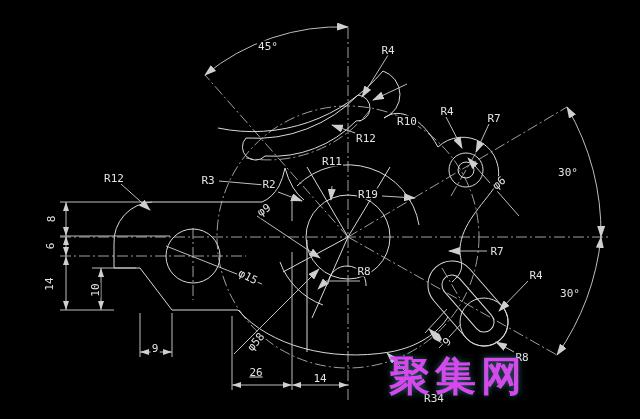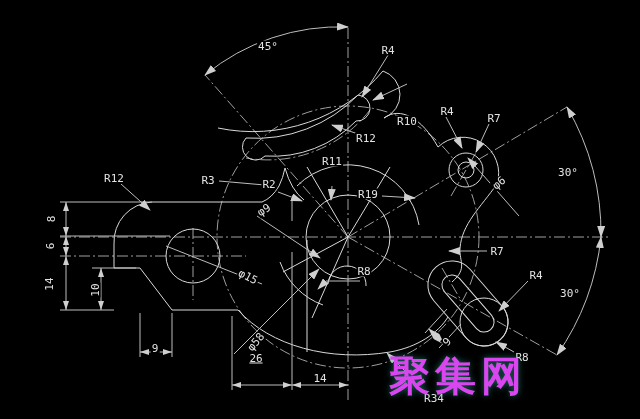--- a/index.html
+++ b/index.html
@@ -167,21 +167,21 @@
       <span class="dim-label" style="left: 264px; top: 210px; transform: translate(-50%, -50%) rotate(-33deg);">φ9</span>
       <span class="dim-label" style="left: 248px; top: 277px; transform: translate(-50%, -50%) rotate(27deg);">φ15</span>
       <span class="dim-label" style="left: 497px; top: 251px; transform: translate(-50%, -50%) rotate(0deg);">R7</span>
       <span class="dim-label" style="left: 364px; top: 271px; transform: translate(-50%, -50%) rotate(0deg);">R8</span>
       <span class="dim-label" style="left: 536px; top: 275px; transform: translate(-50%, -50%) rotate(0deg);">R4</span>
       <span class="dim-label" style="left: 570px; top: 293px; transform: translate(-50%, -50%) rotate(0deg);">30°</span>
       <span class="dim-label" style="left: 447px; top: 342px; transform: translate(-50%, -50%) rotate(-45deg);">9</span>
       <span class="dim-label" style="left: 522px; top: 357px; transform: translate(-50%, -50%) rotate(0deg);">R8</span>
       <span class="dim-label" style="left: 434px; top: 378px; transform: translate(-50%, -50%) rotate(0deg); margin-top: 20px;">R34</span>
       <span class="dim-label" style="left: 256px; top: 342px; transform: translate(-50%, -50%) rotate(-50deg);">φ58</span>
-      <span class="dim-label" style="left: 256px; top: 358px; transform: translate(-50%, -50%) rotate(0deg); text-decoration: underline;">26</span>
+      <span class="dim-label" style="left: 256px; top: 372px; transform: translate(-50%, -50%) rotate(0deg); text-decoration: underline;">26</span>
       <span class="dim-label" style="left: 320px; top: 378px; transform: translate(-50%, -50%) rotate(0deg);">14</span>
       <span class="dim-label" style="left: 51px; top: 219px; transform: translate(-50%, -50%) rotate(-90deg);">8</span>
       <span class="dim-label" style="left: 50px; top: 246px; transform: translate(-50%, -50%) rotate(-90deg);">6</span>
       <span class="dim-label" style="left: 49px; top: 284px; transform: translate(-50%, -50%) rotate(-90deg);">14</span>
       <span class="dim-label" style="left: 95px; top: 290px; transform: translate(-50%, -50%) rotate(-90deg);">10</span>
       <span class="dim-label" style="left: 155px; top: 348px; transform: translate(-50%, -50%) rotate(0deg);">9</span>
     </div>
 
   <div class="watermark" style="color: #d946ef;">聚集网</div>
 </div>

